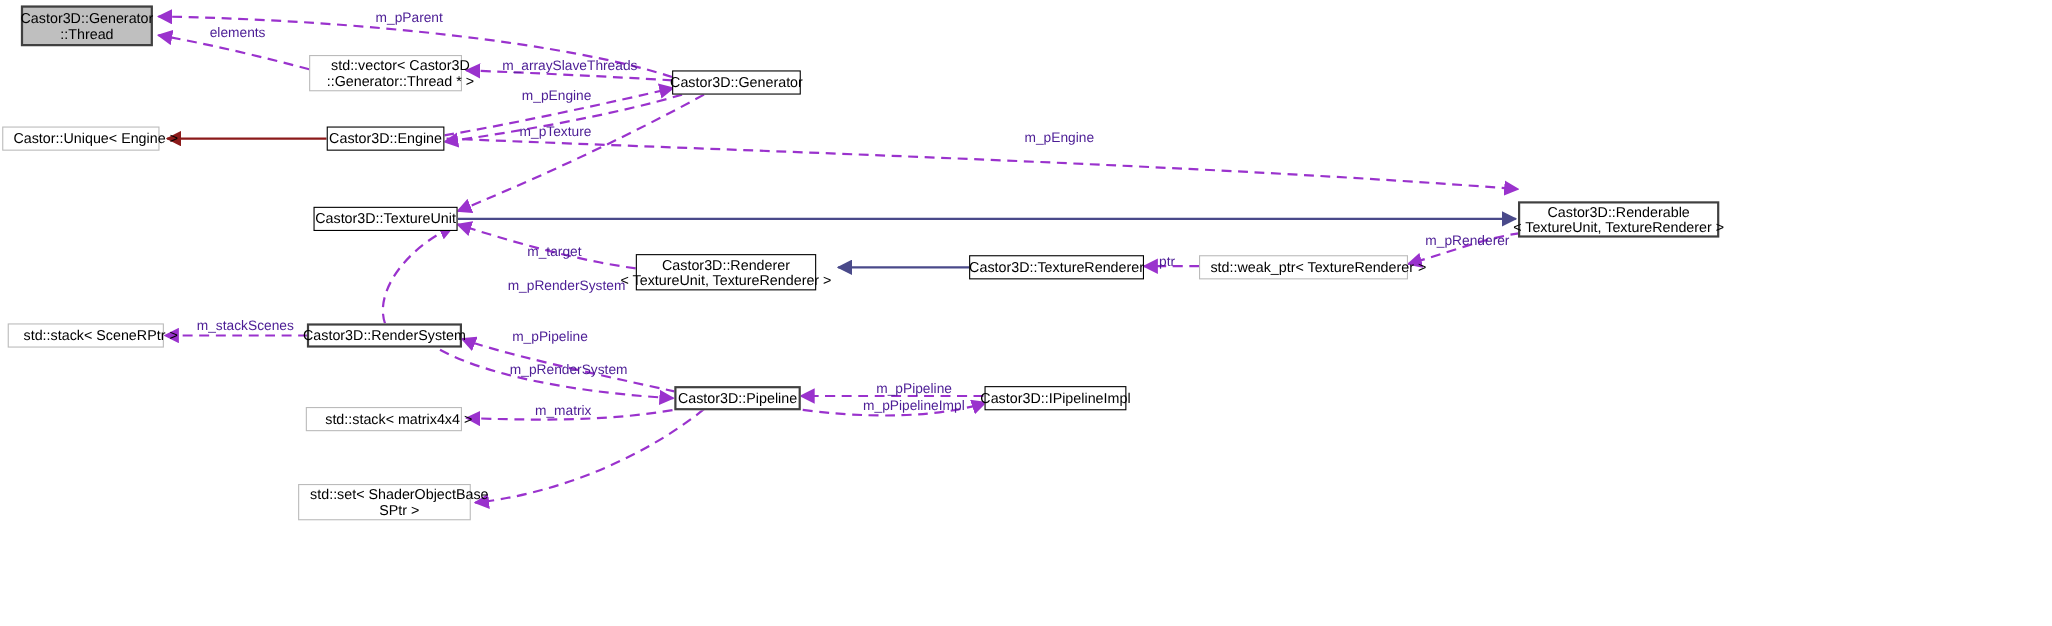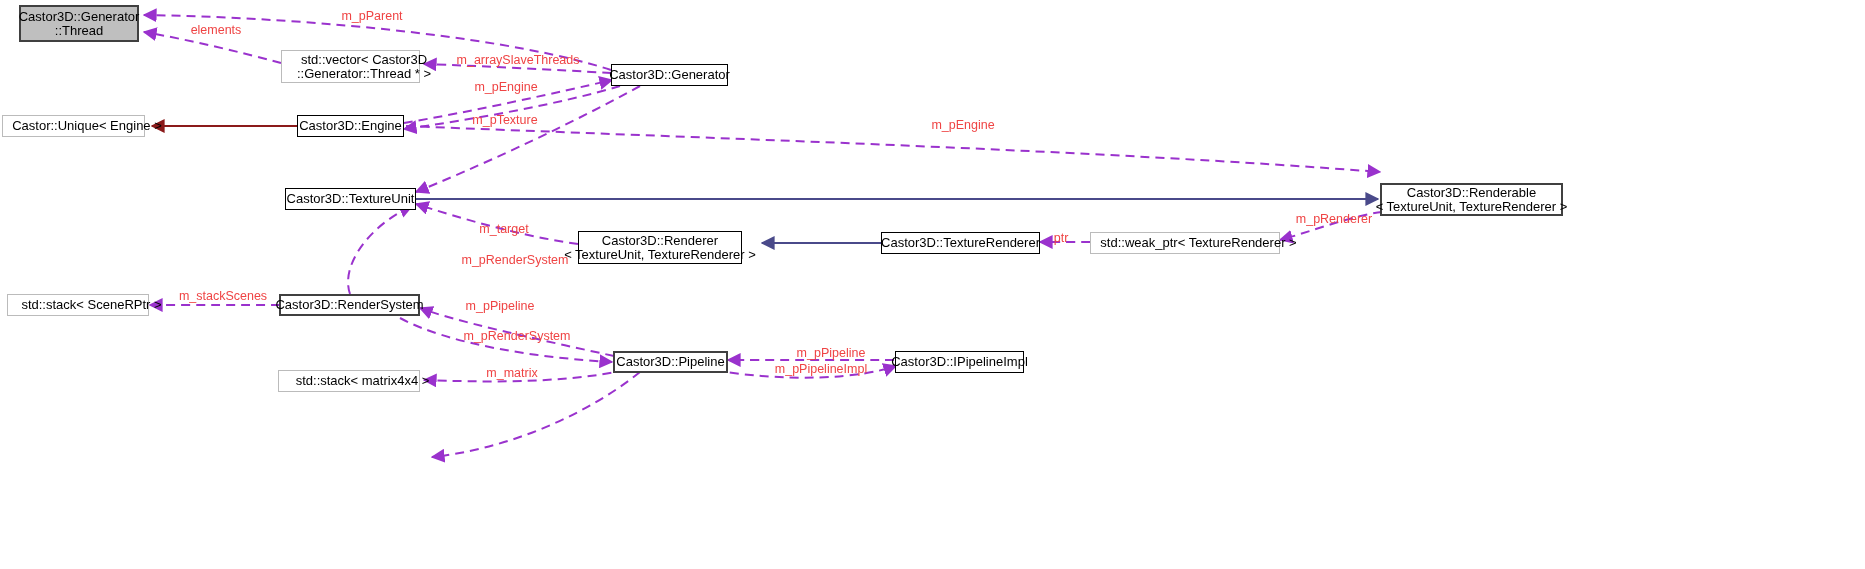--- a/index.html
+++ b/index.html
@@ -31,21 +31,21 @@
   .node.solid{border:1px solid #000000;}
   
   .node.focus{border:2px solid #404040;}
   
   .node.current{border:2px solid #404040;background:#bfbfbf;}
 
   .edge-label{
     position:absolute;
     font-size:12.5px;
     line-height:13px;
-    color:#ef4444;
+    color:#4c1d95;
     white-space:pre;
     text-align:center;
     background:transparent;
     letter-spacing:0px;
   }
 </style>
 </head>
 <body>
 
 <div id="diagram">
@@ -142,20 +142,22 @@
   <div class="node plain" style="left:7px;top:294px;width:142px;height:22px;">std::stack&lt; SceneRPtr &gt;</div>
 
   <div class="node focus" style="left:279px;top:294px;width:141px;height:22px;">Castor3D::RenderSystem</div>
 
   <div class="node focus" style="left:613px;top:351px;width:115px;height:22px;">Castor3D::Pipeline</div>
 
   <div class="node solid" style="left:895px;top:351px;width:129px;height:22px;">Castor3D::IPipelineImpl</div>
 
   <div class="node plain" style="left:278px;top:370px;width:142px;height:22px;">std::stack&lt; matrix4x4 &gt;</div>
 
+  <div class="node plain" style="left:271px;top:440px;width:157px;height:33px;">std::set&lt; ShaderObjectBase
+SPtr &gt;</div>
 
   <div class="edge-label" style="left:322px;top:10px;width:100px;">m_pParent</div>
 
   <div class="edge-label" style="left:181px;top:24px;width:70px;">elements</div>
 
   <div class="edge-label" style="left:448px;top:54px;width:140px;">m_arraySlaveThreads</div>
 
   <div class="edge-label" style="left:466px;top:81px;width:80px;">m_pEngine</div>
 
   <div class="edge-label" style="left:464px;top:114px;width:82px;">m_pTexture</div>
@@ -171,18 +173,18 @@
   <div class="edge-label" style="left:450px;top:254px;width:130px;">m_pRenderSystem</div>
 
   <div class="edge-label" style="left:168px;top:290px;width:110px;">m_stackScenes</div>
 
   <div class="edge-label" style="left:455px;top:300px;width:90px;">m_pPipeline</div>
 
   <div class="edge-label" style="left:452px;top:330px;width:130px;">m_pRenderSystem</div>
 
   <div class="edge-label" style="left:786px;top:347px;width:90px;">m_pPipeline</div>
 
-  <div class="edge-label" style="left:765px;top:363px;width:112px;">m_pPipelineImpl</div>
+  <div class="edge-label" style="left:765px;top:363px;width:112px;text-align:right;">m_pPipelineImpl</div>
 
   <div class="edge-label" style="left:478px;top:367px;width:68px;">m_matrix</div>
 
 
 </div>
 
 </body></html>

